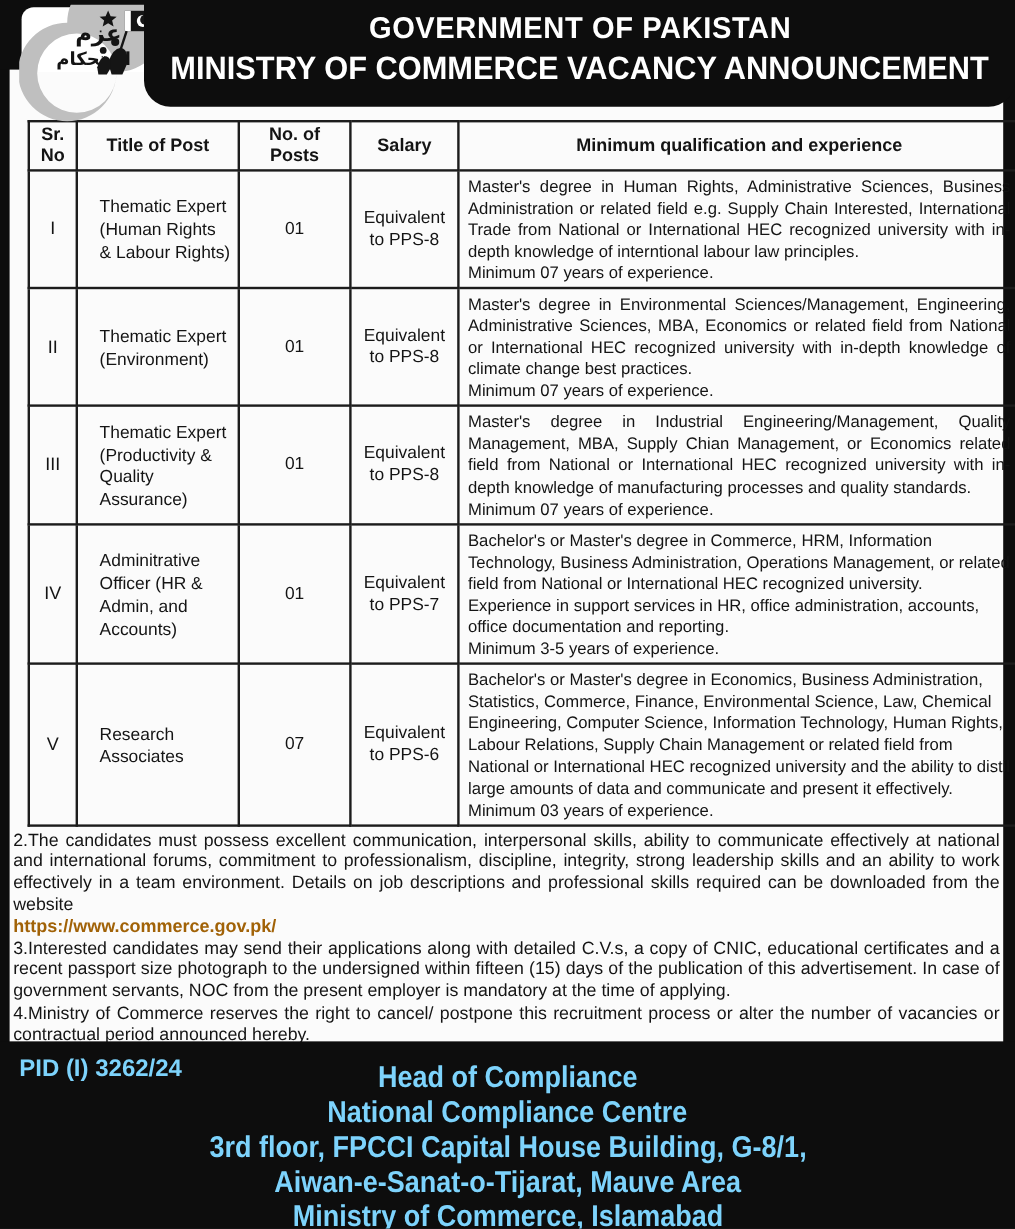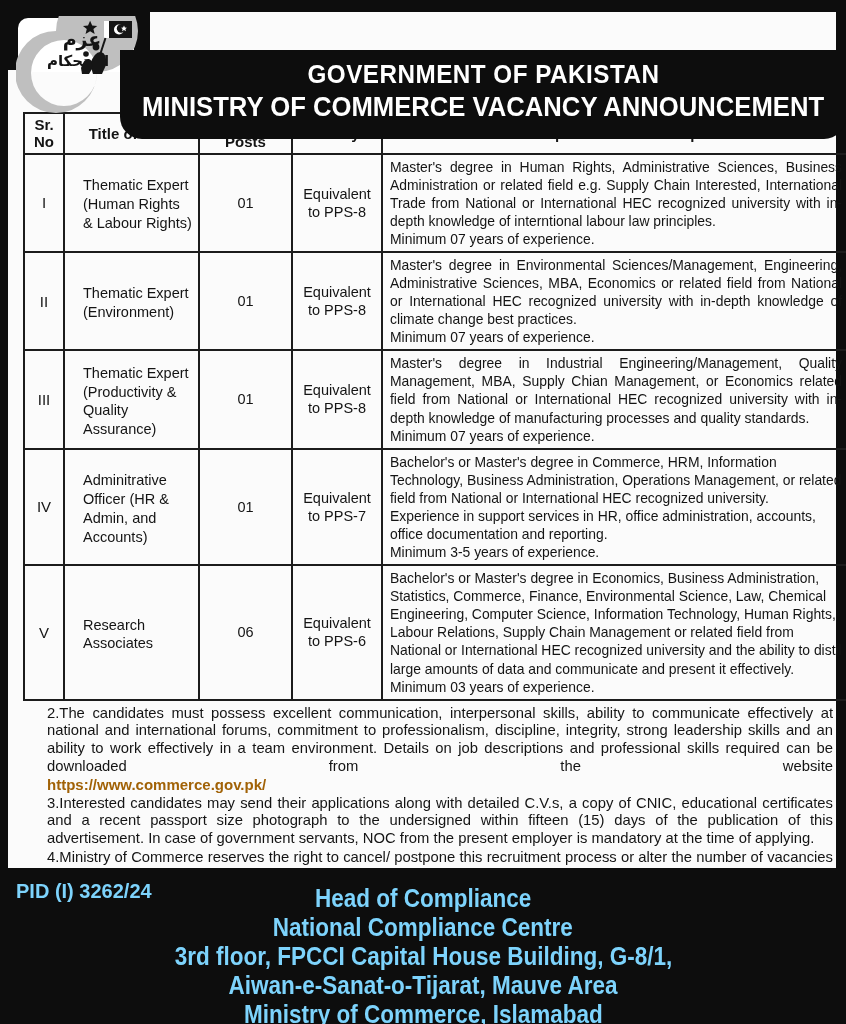--- a/index.html
+++ b/index.html
@@ -4,35 +4,34 @@
 <style>
   * { margin:0; padding:0; box-sizing:border-box; }
   html,body { background:#2a2a2a; }
   body { font-family:"Liberation Sans", sans-serif; }
   .page {
     position:relative; width:846px; height:1024px; margin:0 auto;
     background:#0d0d0d; overflow:hidden;
   }
   
   .content {
-    position:absolute; left:8px; right:10px; top:12px; height:868px;
+    position:absolute; left:8px; right:10px; top:0; height:868px;
     background:#fbfbfb; color:#141414;
   }
   
   .header { position:relative; height:100px; }
   .corner-block {
     position:absolute; left:-8px; top:0; width:150px; height:58px; background:#0d0d0d;
   }
   .logo-wrap { position:absolute; left:8px; top:4px; width:122px; height:106px; }
   .title-box {
     position:absolute; left:112px; right:-10px; top:0; height:89px;
     background:#0d0d0d; border-radius:0 0 22px 22px;
     display:flex; flex-direction:column; justify-content:center; align-items:center;
     padding-bottom:6px;
-    margin-top:38px;
   }
   .title-line1 {
     color:#fff; font-weight:bold; font-size:25px; letter-spacing:.5px;
     transform:scaleX(.97); white-space:nowrap;
   }
   .title-line2 {
     color:#fff; font-weight:bold; font-size:27px; letter-spacing:0;
     transform:scaleX(.95); white-space:nowrap; margin-top:3px;
   }
   
@@ -52,21 +51,21 @@
   .col-sal  { width:90px; }
   .col-qual { width:468px; }
   td.sr-cell    { text-align:center; vertical-align:middle; font-size:15px; }
   td.title-cell { vertical-align:middle; font-size:14.5px; padding:8px 6px 4px 18px; line-height:1.3; }
   td.posts-cell { text-align:center; vertical-align:middle; font-size:14.5px; }
   td.sal-cell   { text-align:center; vertical-align:middle; font-size:14.5px; padding:2px 10px; line-height:1.25; }
   td.qual-cell  { vertical-align:middle; font-size:13.9px; padding:3px 7px; line-height:1.3; }
   .qual-just .qual-text { text-align:justify; }
   .exp-line { font-weight:normal; }
   
-  .notes { padding:4px 3px 0 3px;margin-left:36px; }
+  .notes { padding:4px 3px 0 3px; }
   .note { font-size:14.8px; line-height:1.2; text-align:justify; margin-bottom:1px; }
   .note-url { display:block; font-weight:bold; font-size:15px; text-align:left; color:#a16207; text-decoration:none; }
   .note-stretch { text-align-last:justify; }
   
   .footer {
     position:absolute; left:0; right:0; bottom:0; height:156px;
     background:#0d0d0d; color:#7dd3fc;
   }
   .pid {
     position:absolute; left:16px; top:12px; font-weight:bold; font-size:20px;
@@ -181,21 +180,21 @@
           <td class="posts-cell">01</td>
           <td class="sal-cell">Equivalent to PPS-7</td>
           <td class="qual-cell">
             <div class="qual-text">Bachelor's or Master's degree in Commerce, HRM, Information Technology, Business Administration, Operations Management, or related field from National or International HEC recognized university. Experience in support services in HR, office administration, accounts, office documentation and reporting.</div>
             <div class="exp-line">Minimum 3-5 years of experience.</div>
           </td>
         </tr>
         <tr style="height:128px">
           <td class="sr-cell">V</td>
           <td class="title-cell">Research Associates</td>
-          <td class="posts-cell">06</td>
+          <td class="posts-cell">07</td>
           <td class="sal-cell">Equivalent to PPS-6</td>
           <td class="qual-cell">
             <div class="qual-text">Bachelor's or Master's degree in Economics, Business Administration, Statistics, Commerce, Finance, Environmental Science, Law, Chemical Engineering, Computer Science, Information Technology, Human Rights, Labour Relations, Supply Chain Management or related field from National or International HEC recognized university and the ability to distil large amounts of data and communicate and present it effectively.</div>
             <div class="exp-line">Minimum 03 years of experience.</div>
           </td>
         </tr>
       </tbody>
     </table>
 
     <div class="notes">

